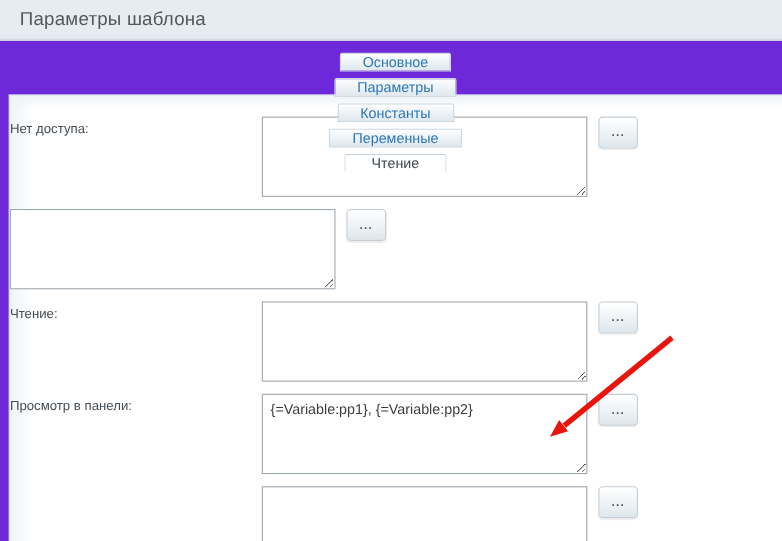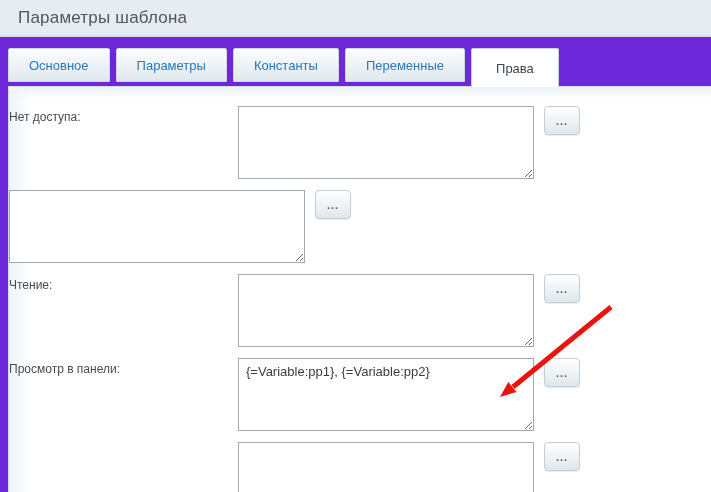--- a/index.html
+++ b/index.html
@@ -26,26 +26,27 @@
   .titlebar h1 {
     font-size: 17px;
     font-weight: 400;
     color: #50575d;
     letter-spacing: 0.2px;
   }
 
   
   .tabbar {
     display: flex;
-    align-items: flex-start;
+    align-items: center;
     gap: 6px;
     height: 38px;
     margin: 11px 0 0 8px;
     position: relative;
     z-index: 3;
+    flex-direction: column;
   }
   .tab {
     height: 34px;
     padding: 0 20px;
     display: flex;
     align-items: center;
     justify-content: center;
     font-size: 13px;
     color: #2b77b8;
     background: linear-gradient(#fcfdfe, #dfe8ee);
@@ -160,21 +161,21 @@
 
   <div class="titlebar">
     <h1>Параметры шаблона</h1>
   </div>
 
   <div class="tabbar">
     <div class="tab">Основное</div>
     <div class="tab">Параметры</div>
     <div class="tab">Константы</div>
     <div class="tab">Переменные</div>
-    <div class="tab active">Права</div>
+    <div class="tab active">Чтение</div>
   </div>
 
   <div class="panel">
     <div class="panel-inner">
 
       <div class="form">
 
         <div class="row">
           <div class="lbl">Нет доступа:</div>
           <textarea spellcheck="false" style=""></textarea>

